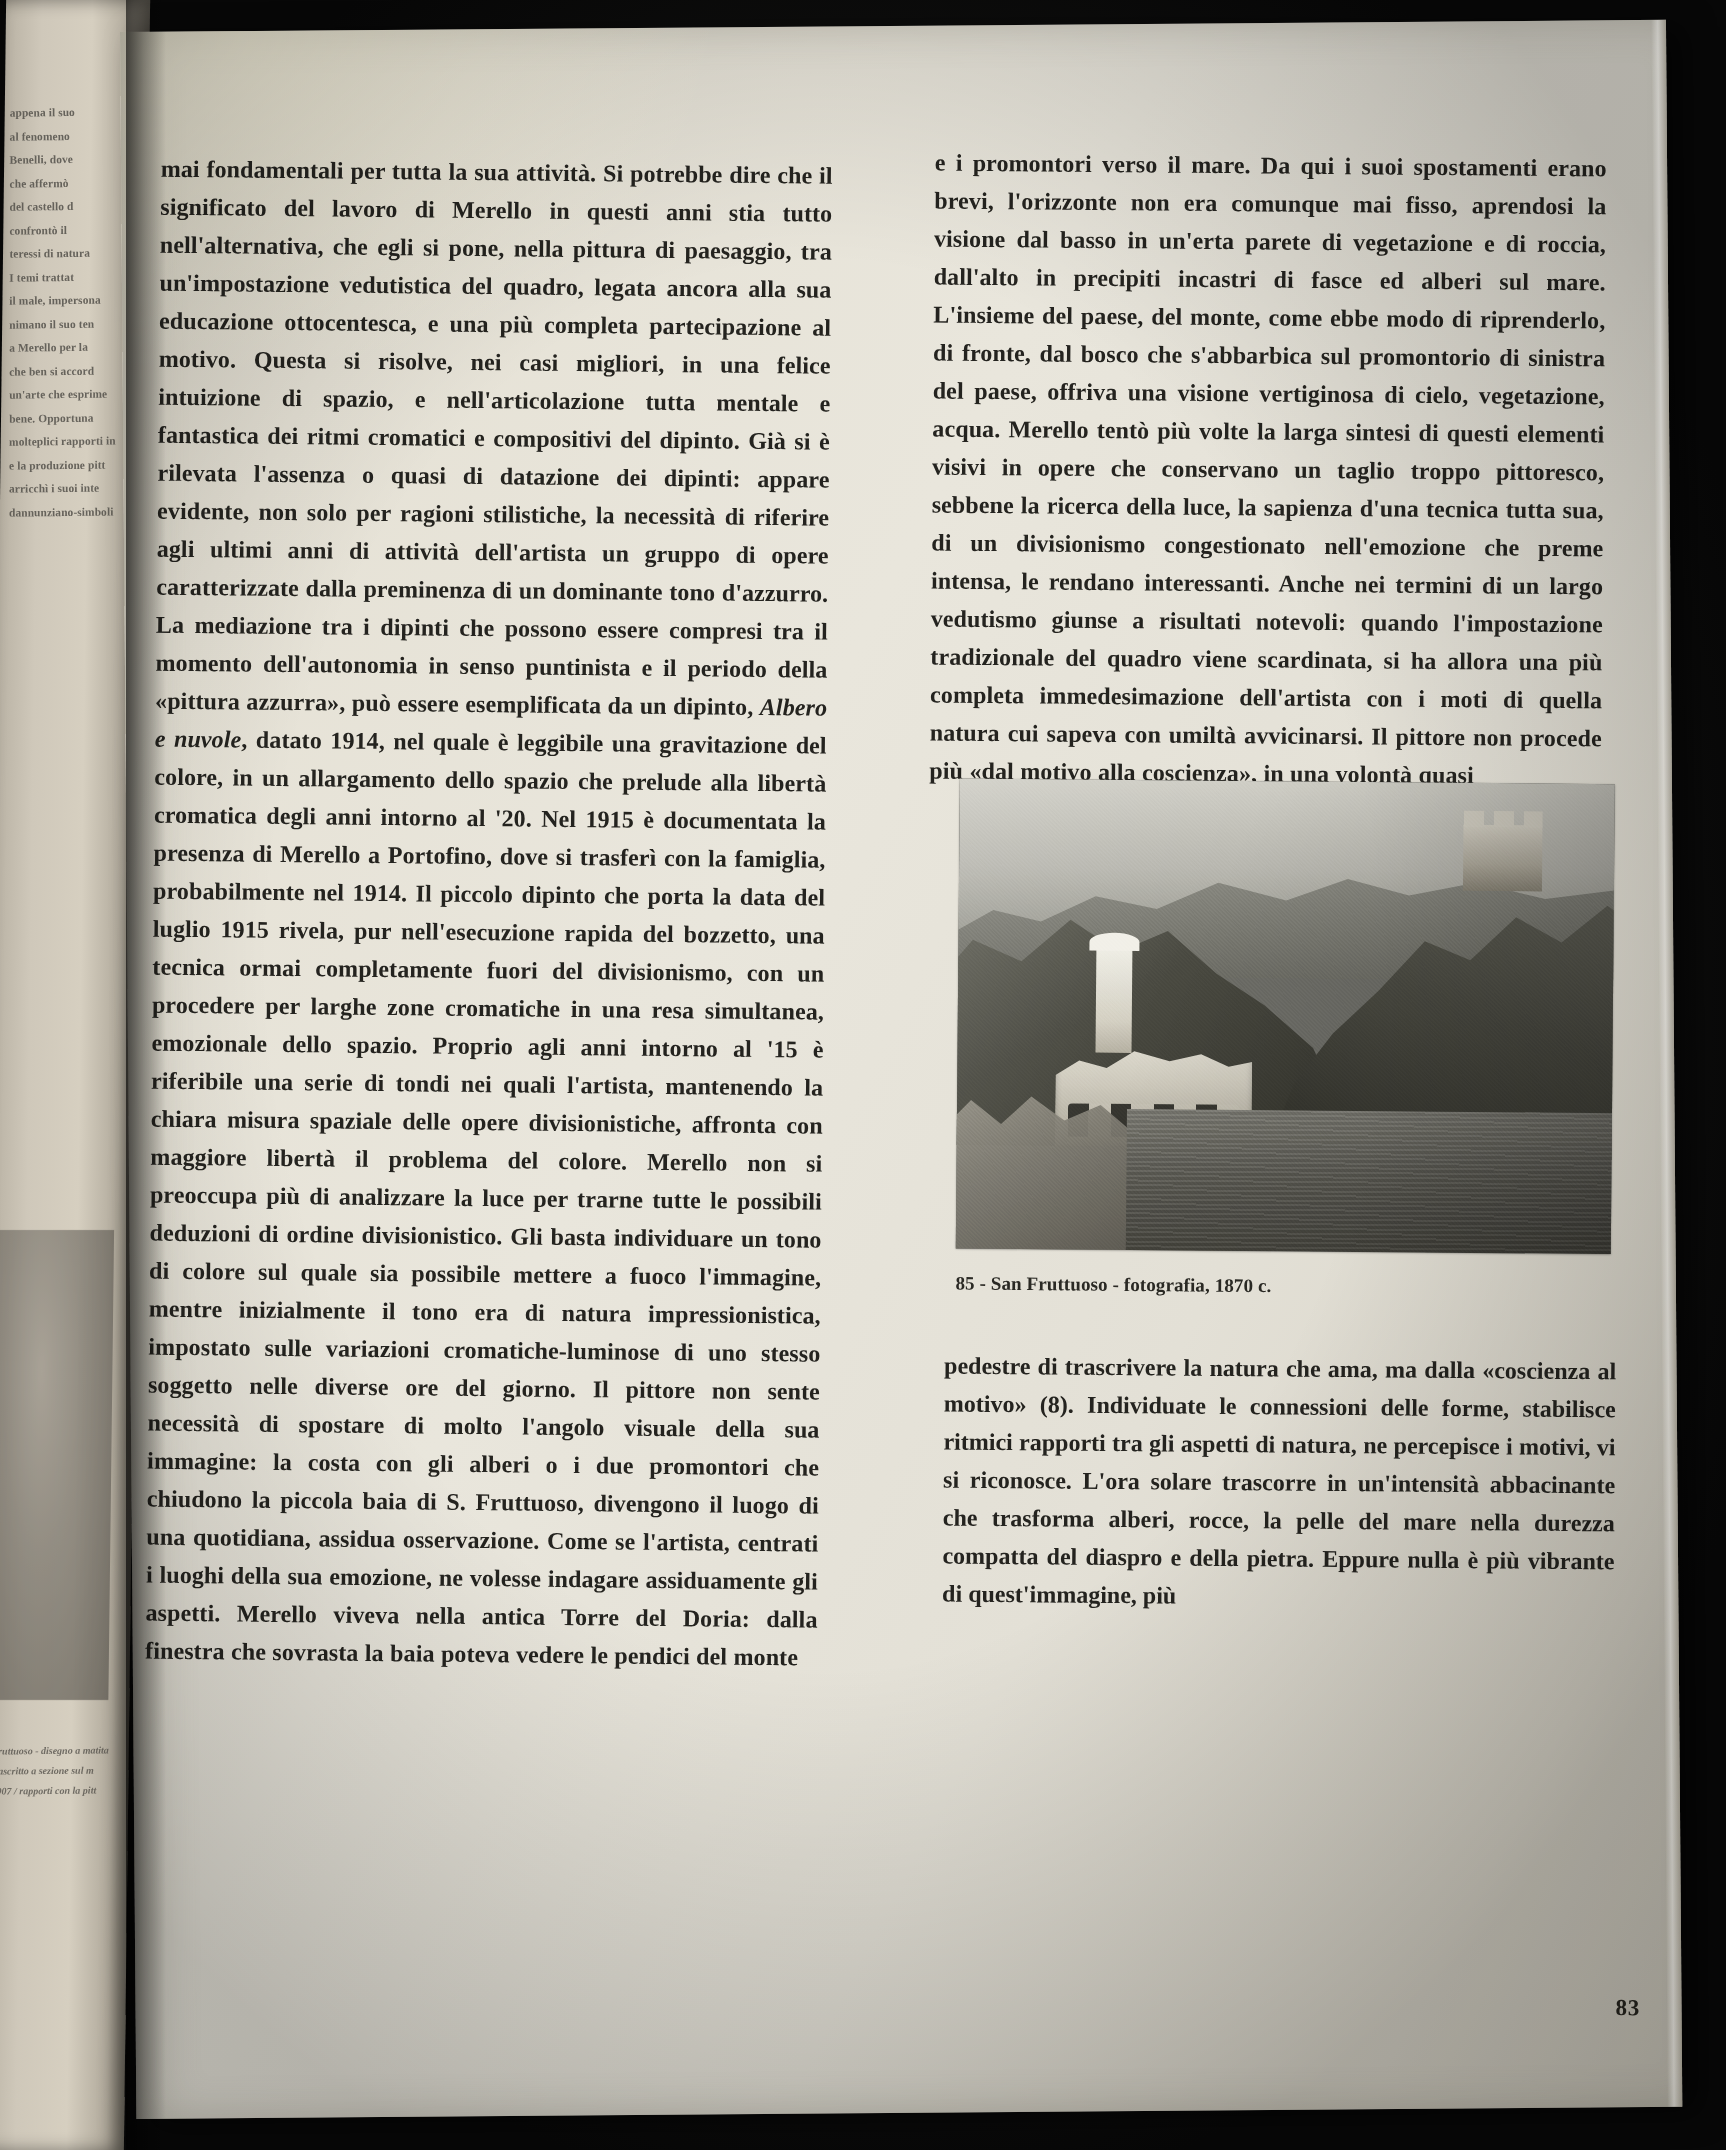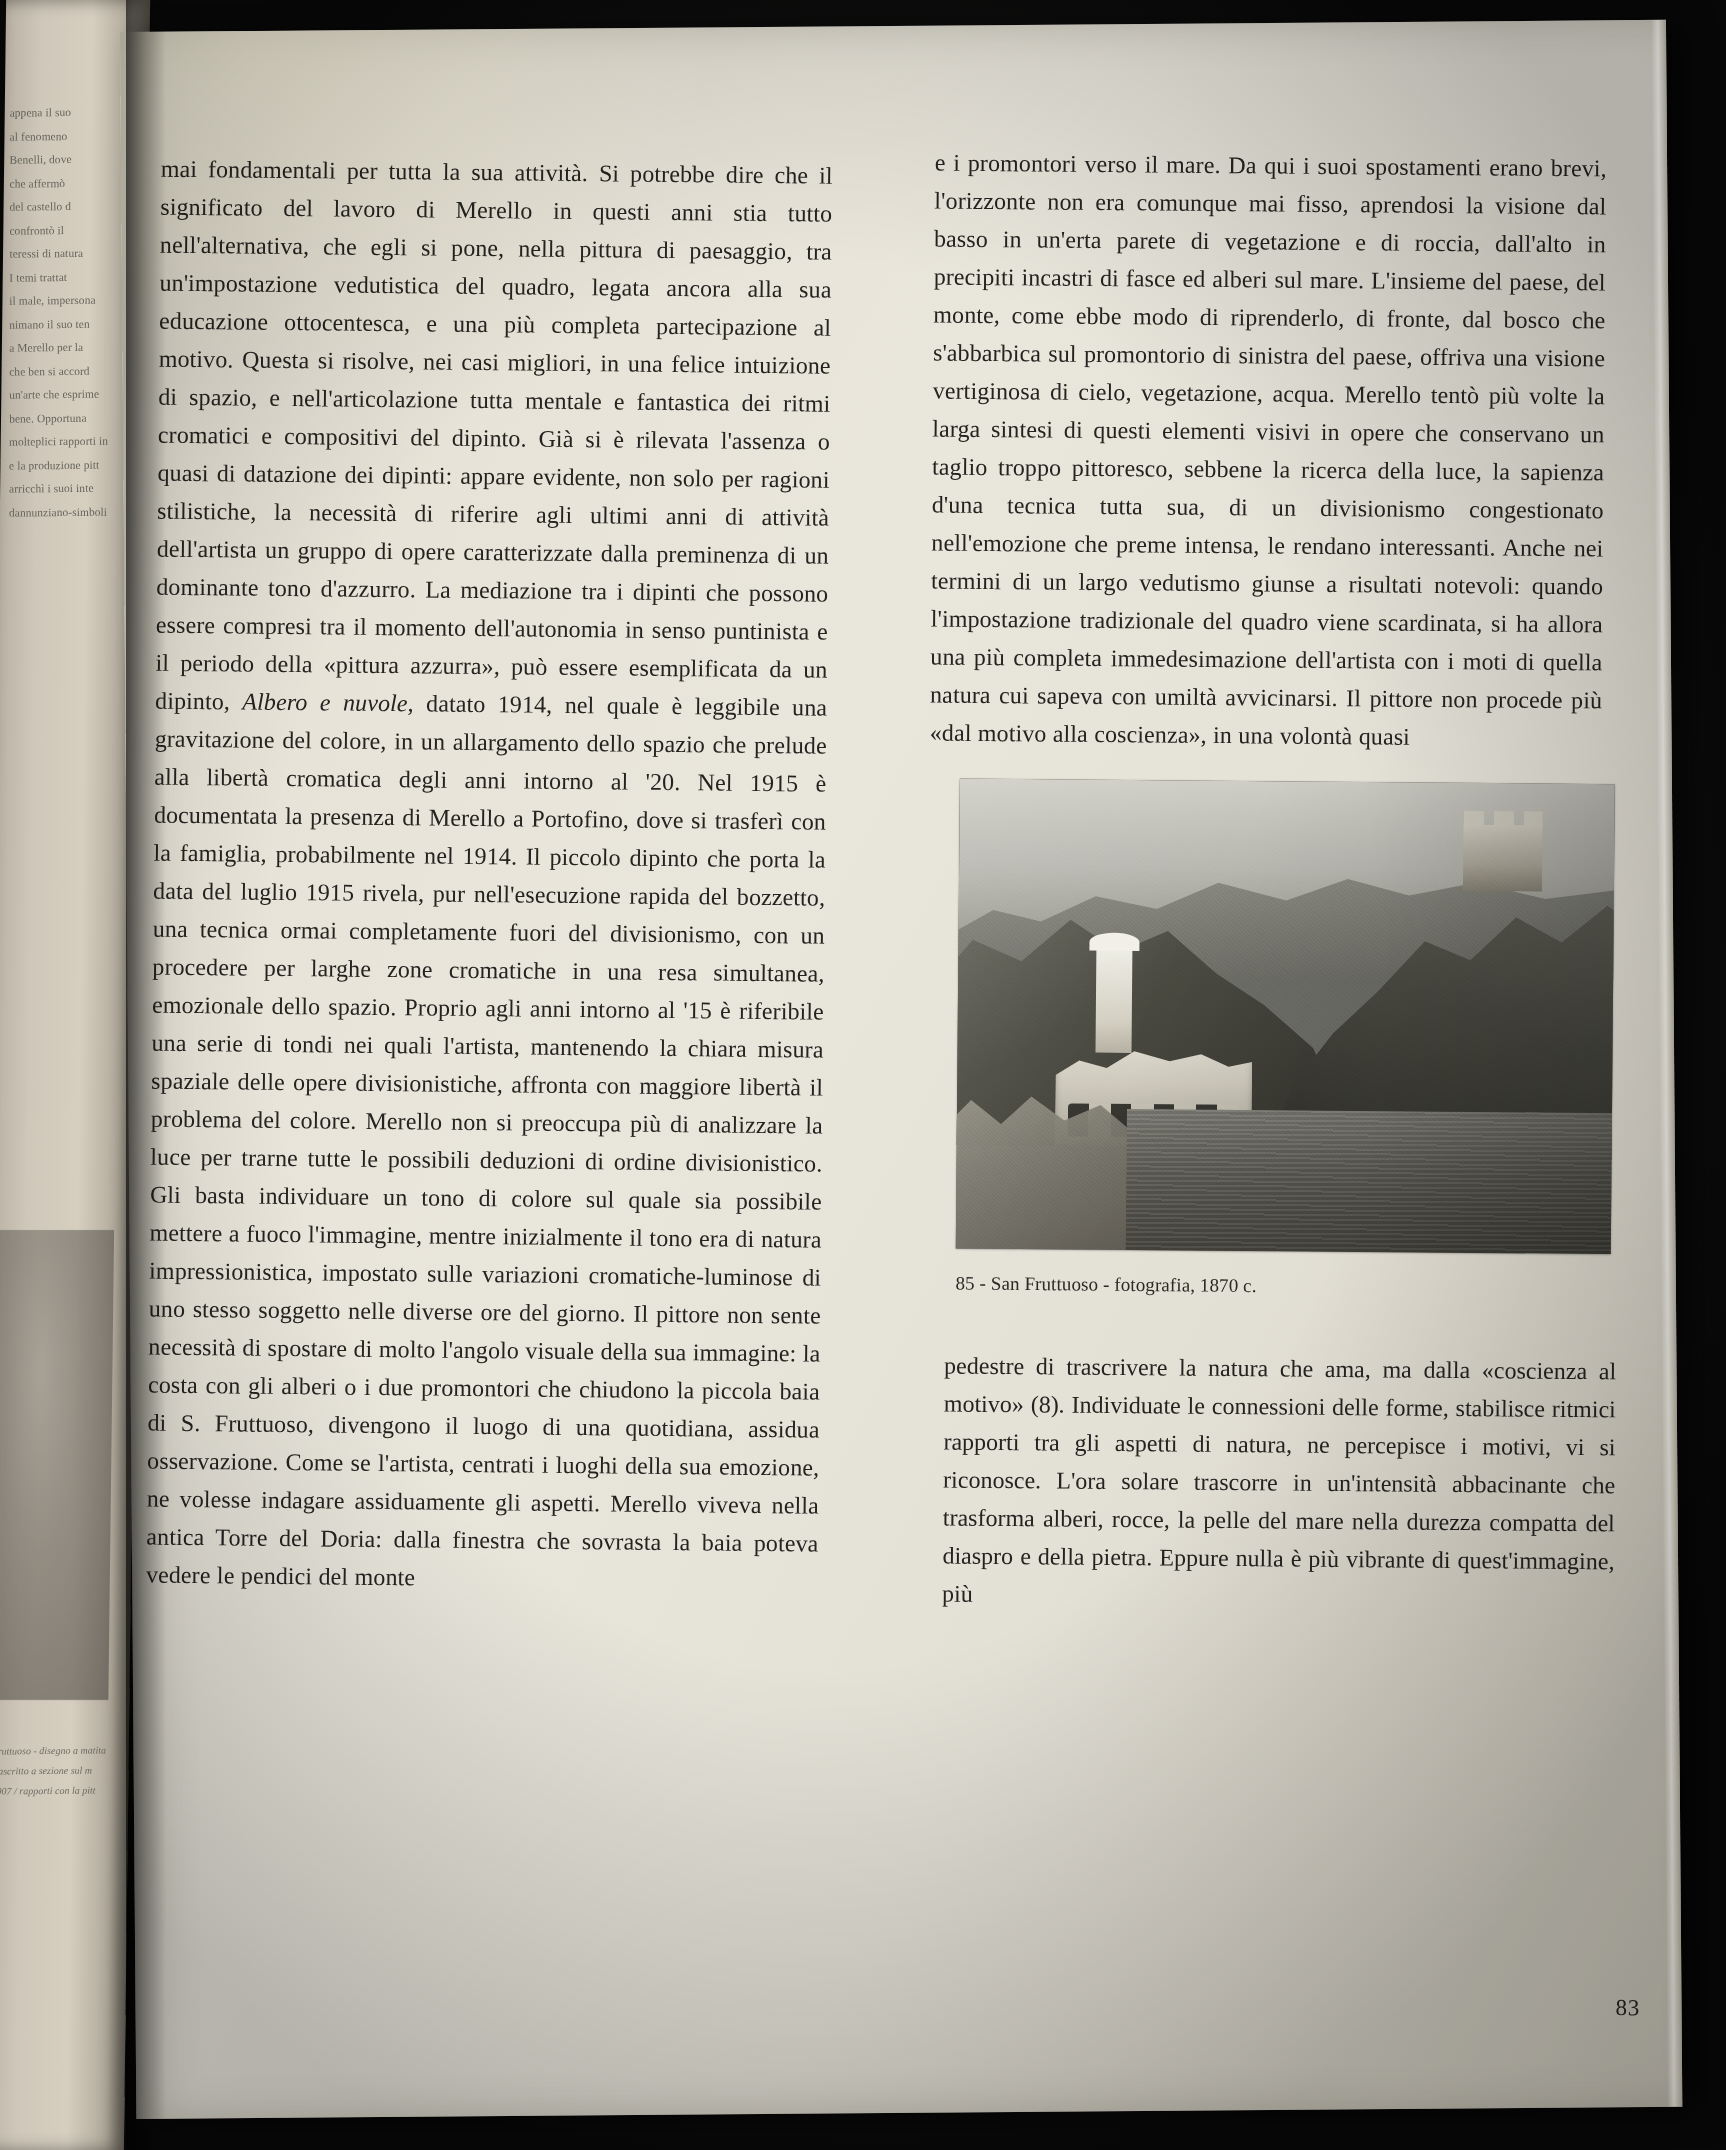--- a/index.html
+++ b/index.html
@@ -13,20 +13,21 @@
     overflow: hidden;
     font-family: "Liberation Serif", "DejaVu Serif", serif;
   }
 
   
   #scene {
     position: absolute;
     inset: 0;
     background: #b91c1c;
     overflow: hidden;
+    font-weight: bold;
   }
 
   
   .backdrop {
     position: absolute;
     inset: 0;
     background:
       radial-gradient(ellipse 941px 1210px at 874px 1008px, #2a2a28 0%, #131312 55%, #070707 100%);
   }
 

